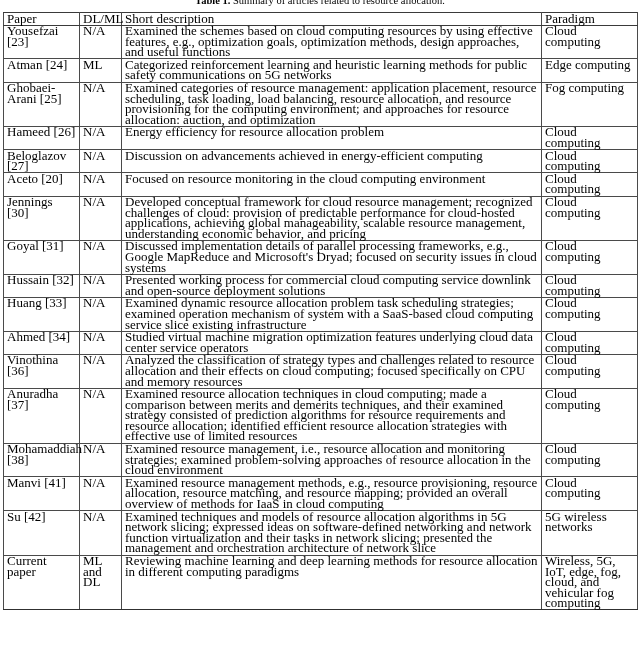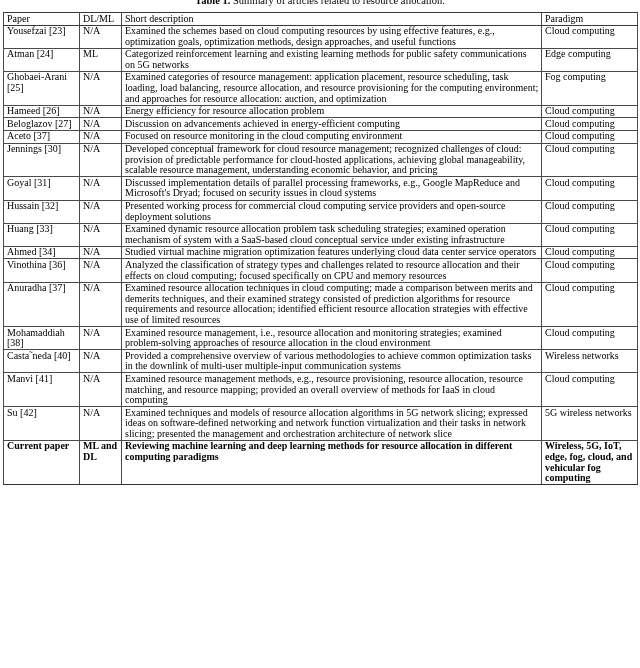--- a/index.html
+++ b/index.html
@@ -35,21 +35,21 @@
     white-space: nowrap;
   }
   .caption .cap-label { font-weight: bold; }
   table.summary {
     position: absolute;
     top: 12px;
     left: 3px;
     width: 634px;
     border-collapse: collapse;
     table-layout: fixed;
-    font-size: 10px;
+    font-size: 13px;
     line-height: 10.6px;
   }
   table.summary td, table.summary th {
     border: 0.7px solid #4a4a4a;
     vertical-align: top;
     padding: 0.5px 2px 0.5px 3px;
     text-align: left;
     font-weight: normal;
   }
   thead th {
@@ -59,21 +59,21 @@
   }
   col.c-paper   { width: 76px; }
   col.c-dlml    { width: 42px; }
   col.c-desc    { width: 420px; }
   col.c-paradigm{ width: 96px; }
 
   tr.thick-top > td {
     border-top: 1.5px solid #3a3a3a !important;
   }
   tr.final-row > td {
-    font-weight: bold;
+    font-weight: normal;
     border-top: 1.6px solid #303030 !important;
     border-bottom: 1.6px solid #303030 !important;
   }
   .cell-pad-tall { height: 40px; }
 </style>
 </head>
 <body>
 
 <div class="page">
 
@@ -99,21 +99,21 @@
     <tbody>
         <tr>
           <td>Yousefzai [23]</td>
           <td>N/A</td>
           <td>Examined the schemes based on cloud computing resources by using effective features, e.g., optimization goals, optimization methods, design approaches, and useful functions</td>
           <td>Cloud computing</td>
         </tr>
         <tr>
           <td>Atman [24]</td>
           <td>ML</td>
-          <td>Categorized reinforcement learning and existing learning methods for public safety communications on 5G networks</td>
+          <td>Categorized reinforcement learning and heuristic learning methods for public safety communications on 5G networks</td>
           <td>Edge computing</td>
         </tr>
         <tr>
           <td>Ghobaei-Arani [25]</td>
           <td>N/A</td>
           <td>Examined categories of resource management: application placement, resource scheduling, task loading, load balancing, resource allocation, and resource provisioning for the computing environment; and approaches for resource allocation: auction, and optimization</td>
           <td>Fog computing</td>
         </tr>
         <tr class="thick-top">
           <td>Hameed [26]</td>
@@ -121,47 +121,47 @@
           <td>Energy efficiency for resource allocation problem</td>
           <td>Cloud computing</td>
         </tr>
         <tr>
           <td>Beloglazov [27]</td>
           <td>N/A</td>
           <td>Discussion on advancements achieved in energy-efficient computing</td>
           <td>Cloud computing</td>
         </tr>
         <tr class="thick-top">
-          <td>Aceto [37]</td>
+          <td>Aceto [20]</td>
           <td>N/A</td>
           <td>Focused on resource monitoring in the cloud computing environment</td>
           <td>Cloud computing</td>
         </tr>
         <tr>
           <td>Jennings [30]</td>
           <td>N/A</td>
           <td>Developed conceptual framework for cloud resource management; recognized challenges of cloud: provision of predictable performance for cloud-hosted applications, achieving global manageability, scalable resource management, understanding economic behavior, and pricing</td>
           <td>Cloud computing</td>
         </tr>
         <tr>
           <td>Goyal [31]</td>
           <td>N/A</td>
           <td>Discussed implementation details of parallel processing frameworks, e.g., Google MapReduce and Microsoft's Dryad; focused on security issues in cloud systems</td>
           <td>Cloud computing</td>
         </tr>
         <tr>
           <td>Hussain [32]</td>
           <td>N/A</td>
-          <td>Presented working process for commercial cloud computing service providers and open-source deployment solutions</td>
+          <td>Presented working process for commercial cloud computing service downlink and open-source deployment solutions</td>
           <td>Cloud computing</td>
         </tr>
         <tr class="thick-top">
           <td>Huang [33]</td>
           <td>N/A</td>
-          <td>Examined dynamic resource allocation problem task scheduling strategies; examined operation mechanism of system with a SaaS-based cloud conceptual service under existing infrastructure</td>
+          <td>Examined dynamic resource allocation problem task scheduling strategies; examined operation mechanism of system with a SaaS-based cloud computing service slice existing infrastructure</td>
           <td>Cloud computing</td>
         </tr>
         <tr>
           <td>Ahmed [34]</td>
           <td>N/A</td>
           <td>Studied virtual machine migration optimization features underlying cloud data center service operators</td>
           <td>Cloud computing</td>
         </tr>
         <tr class="thick-top">
           <td>Vinothina [36]</td>
@@ -173,26 +173,20 @@
           <td>Anuradha [37]</td>
           <td>N/A</td>
           <td>Examined resource allocation techniques in cloud computing; made a comparison between merits and demerits techniques, and their examined strategy consisted of prediction algorithms for resource requirements and resource allocation; identified efficient resource allocation strategies with effective use of limited resources</td>
           <td>Cloud computing</td>
         </tr>
         <tr class="thick-top">
           <td>Mohamaddiah [38]</td>
           <td>N/A</td>
           <td>Examined resource management, i.e., resource allocation and monitoring strategies; examined problem-solving approaches of resource allocation in the cloud environment</td>
           <td>Cloud computing</td>
-        </tr>
-        <tr>
-          <td>Casta˜neda [40]</td>
-          <td>N/A</td>
-          <td>Provided a comprehensive overview of various methodologies to achieve common optimization tasks in the downlink of multi-user multiple-input communication systems</td>
-          <td>Wireless networks</td>
         </tr>
         <tr>
           <td>Manvi [41]</td>
           <td>N/A</td>
           <td>Examined resource management methods, e.g., resource provisioning, resource allocation, resource matching, and resource mapping; provided an overall overview of methods for IaaS in cloud computing</td>
           <td>Cloud computing</td>
         </tr>
         <tr class="thick-top">
           <td>Su [42]</td>
           <td>N/A</td>

